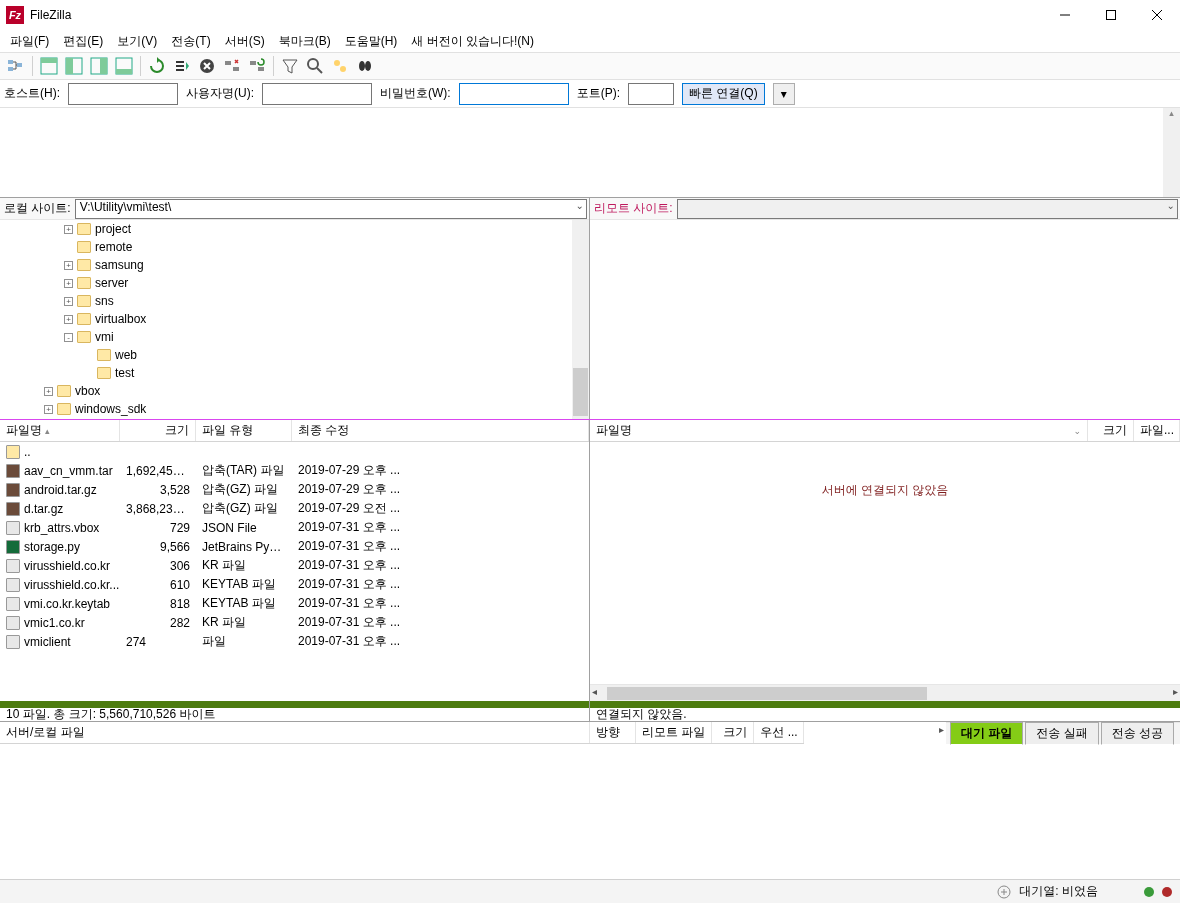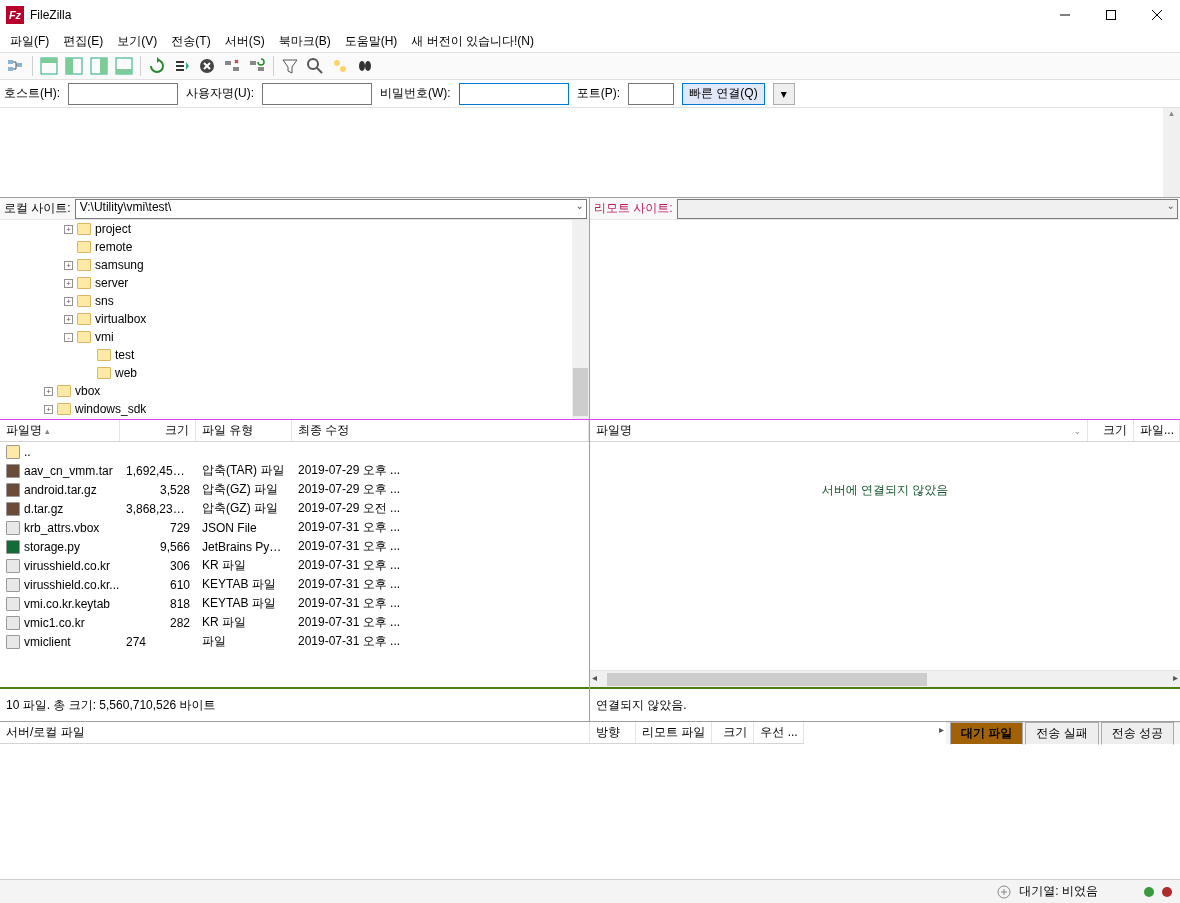--- a/index.html
+++ b/index.html
@@ -37,33 +37,33 @@
 .exp { width: 9px; height: 9px; border: 1px solid #919191; font-size: 8px; line-height: 7px; text-align: center; margin-right: 4px; color:#555; }
 .folder { width: 14px; height: 12px; background: #ffe9a6; border: 1px solid #d9b65f; margin-right: 4px; border-radius:1px; }
 .lowsplit { flex: 0 0 302px; display: flex; border-bottom: 1px solid #a0a0a0; }
 .listview { flex: 1; display: flex; flex-direction: column; background:#fff; }
 .lvhead { height: 22px; display: flex; border-bottom: 1px solid #d4d4d4; background:#fff; }
 .lvh { border-right: 1px solid #e4e4e4; padding: 3px 6px; display:flex; align-items:center; white-space:nowrap; overflow:hidden; }
 .lvbody { flex: 1; overflow: hidden; position:relative; }
 .lvrow { display: flex; height: 19px; align-items: center; }
 .lvc { padding: 0 6px; white-space: nowrap; overflow: hidden; text-overflow: ellipsis; }
 .icon-sm { width: 14px; height: 14px; margin-right: 4px; flex:0 0 14px; }
-.statusrow { height: 20px; padding: 16px 6px; border-top: 2px solid #4d7c0f; display:flex; align-items:center; }
+.statusrow { height: 20px; padding: 2px 6px; border-top: 7px solid #4d7c0f; display:flex; align-items:center; }
 .queue { flex: 1; display: flex; flex-direction: row; min-height: 0; }
 .queue .qhead { height: 22px; display: flex; border-bottom: 1px solid #d4d4d4; }
 .queue .body { flex: 1; background:#fff; position:relative; }
 .hscroll { height: 17px; background: #f0f0f0; border-top:1px solid #e6e6e6; position:relative; }
 .hscroll .rarr { position:absolute; right:2px; top:1px; font-size:10px; color:#555;}
 .tabsrow { height: 22px; display: flex; align-items: flex-end; padding: 0 4px; border-top:1px solid #e6e6e6; background:#f4f4f4;}
 .tab { padding: 2px 10px; border: 1px solid #aaa; margin-right: 2px; background:#eee; border-bottom:1px solid #fff; position:relative; top:1px;}
-.tab.active { background: #a16207; font-weight: bold; }
+.tab.active { background: #84cc16; font-weight: bold; }
 .footerbar { height: 24px; display: flex; align-items: center; border-top: 1px solid #d0d0d0; background:#f4f4f4; justify-content:flex-end; padding:0 8px; gap:8px;}
 .dot { width: 10px; height:10px; border-radius: 50%; }
 .sort { font-size:9px; margin-left:3px; color:#888;}
-.empty { width:100%; text-align:center; color:#14532d; position:absolute; top:40px;}
+.empty { width:100%; text-align:center; color:#7f1d1d; position:absolute; top:40px;}
 svg { display:block; }
 </style>
 </head>
 <body>
 
 <div class="titlebar">
   <div class="logo">Fz</div>
   <div class="title">FileZilla</div>
   <div class="wbtn">
       <svg width="10" height="10">
@@ -248,26 +248,26 @@
           <span>virtualbox</span>
         </div>
         <div class="tnode" style="padding-left: 64px;">
           <span class="exp">-</span>
           <span class="folder"></span>
           <span>vmi</span>
         </div>
         <div class="tnode" style="padding-left: 84px;">
           <span style="width: 13px; display: inline-block;"></span>
           <span class="folder"></span>
-          <span>test</span>
+          <span>web</span>
         </div>
         <div class="tnode" style="padding-left: 84px;">
           <span style="width: 13px; display: inline-block;"></span>
           <span class="folder"></span>
-          <span>web</span>
+          <span>test</span>
         </div>
         <div class="tnode" style="padding-left: 44px;">
           <span class="exp">+</span>
           <span class="folder"></span>
           <span>vbox</span>
         </div>
         <div class="tnode" style="padding-left: 44px;">
           <span class="exp">+</span>
           <span class="folder"></span>
           <span>windows_sdk</span>

